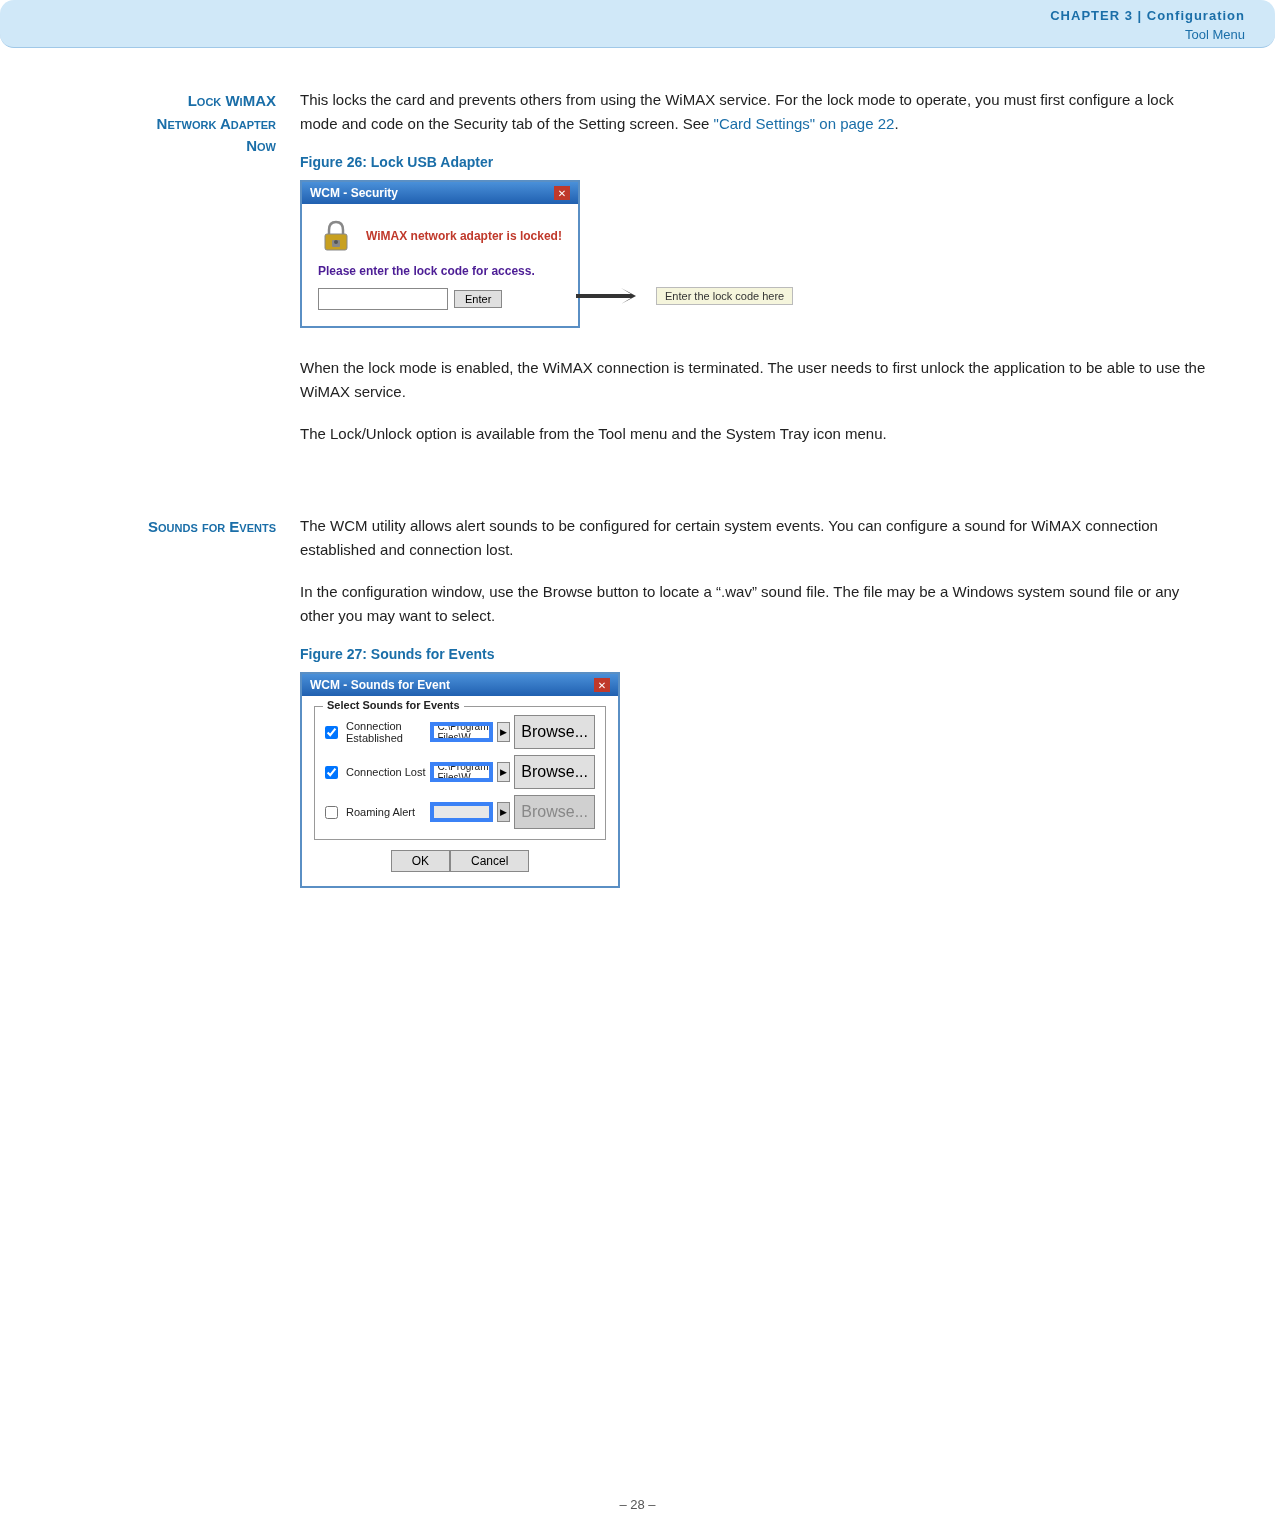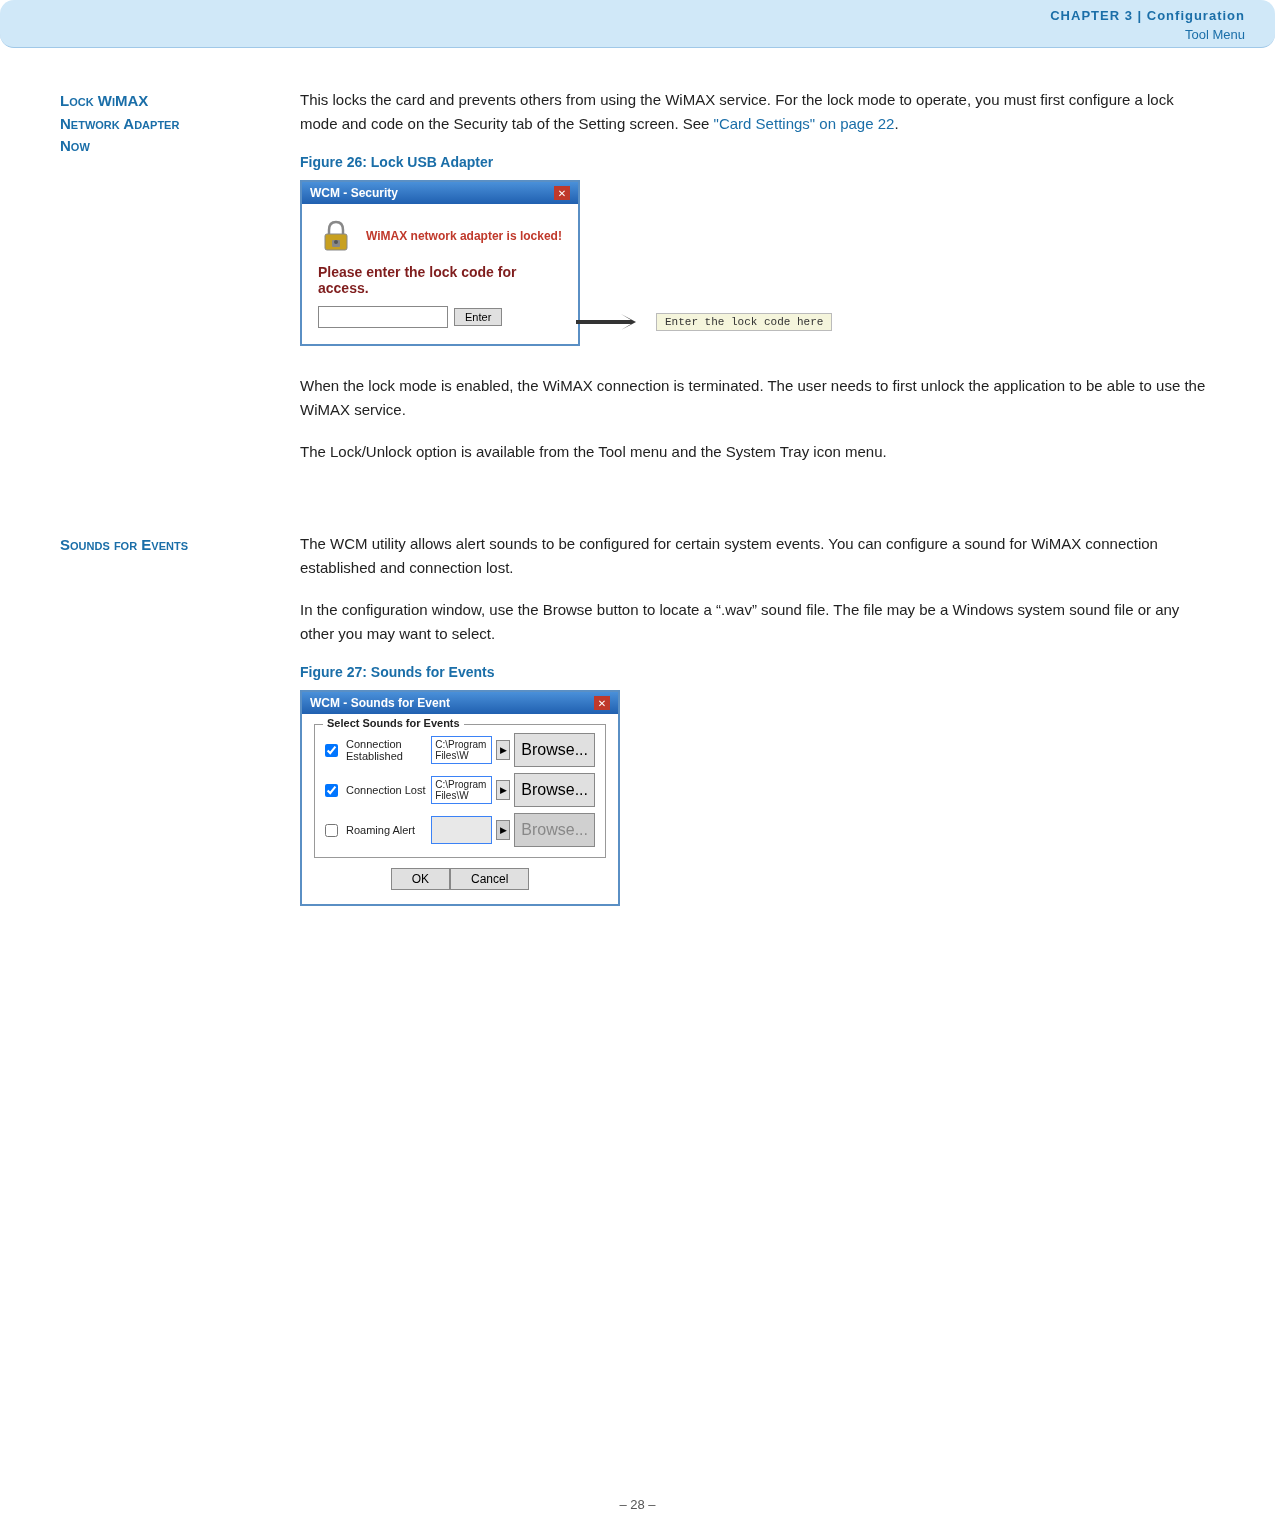--- a/index.html
+++ b/index.html
@@ -46,21 +46,21 @@
     }
 
     
     .section {
       display: flex;
       margin-bottom: 50px;
     }
     .section-label {
       width: 240px;
       min-width: 240px;
-      text-align: left;
+      text-align: right;
       padding-right: 24px;
       padding-top: 2px;
     }
     .section-title {
       font-size: 15px;
       font-weight: bold;
       color: #1a6ea8;
       font-variant: small-caps;
       line-height: 1.5;
     }
@@ -122,24 +122,24 @@
       width: 36px;
       height: 36px;
       margin-right: 12px;
     }
     .lock-text {
       color: #c0392b;
       font-weight: bold;
       font-size: 12px;
     }
     .dialog-subtitle {
-      font-size: 14px;
+      font-size: 12px;
       font-weight: bold;
       margin-bottom: 10px;
-      color: #7f1d1d;
+      color: #4c1d95;
     }
     .dialog-input-row {
       display: flex;
       align-items: center;
       gap: 6px;
     }
     .dialog-input {
       border: 1px solid #888;
       width: 130px;
       height: 22px;
@@ -223,22 +223,22 @@
       width: 13px;
       height: 13px;
       margin-right: 4px;
     }
     .sounds-row-label {
       font-size: 11px;
       width: 110px;
       color: #222;
     }
     .sounds-path-input {
-      border: 1px solid #3b82f6;
-      height: 28px;
+      border: 4px solid #3b82f6;
+      height: 20px;
       width: 80px;
       font-size: 10px;
       background: #fff;
       overflow: hidden;
     }
     .sounds-arrow-btn {
       border: 1px solid #888;
       background: #e0e0e0;
       width: 18px;
       height: 20px;
@@ -334,21 +334,21 @@
               <span class="lock-text">WiMAX network adapter is locked!</span>
             </div>
             <div class="dialog-subtitle">Please enter the lock code for access.</div>
             <div class="dialog-input-row">
               <input class="dialog-input" type="password" style="">
               <button class="dialog-enter-btn">Enter</button>
             </div>
           </div>
         </div>
 
-        <div style="display:flex;align-items:center;margin-left:-4px;margin-bottom:12px;font-family:Liberation Mono, monospace;">
+        <div style="display:flex;align-items:center;margin-left:-4px;margin-bottom:20px;">
 
           <svg width="80" height="24" viewBox="0 0 80 24">
             <polygon points="0,10 55,10 45,4 60,12 45,20 55,14 0,14" fill="#333"></polygon>
           </svg>
           <div class="callout-label">Enter the lock code here</div>
         </div>
       </div>
 
       <p>When the lock mode is enabled, the WiMAX connection is terminated. The user needs to first unlock the application to be able to use the WiMAX service.</p>
       <p>The Lock/Unlock option is available from the Tool menu and the System Tray icon menu.</p>

